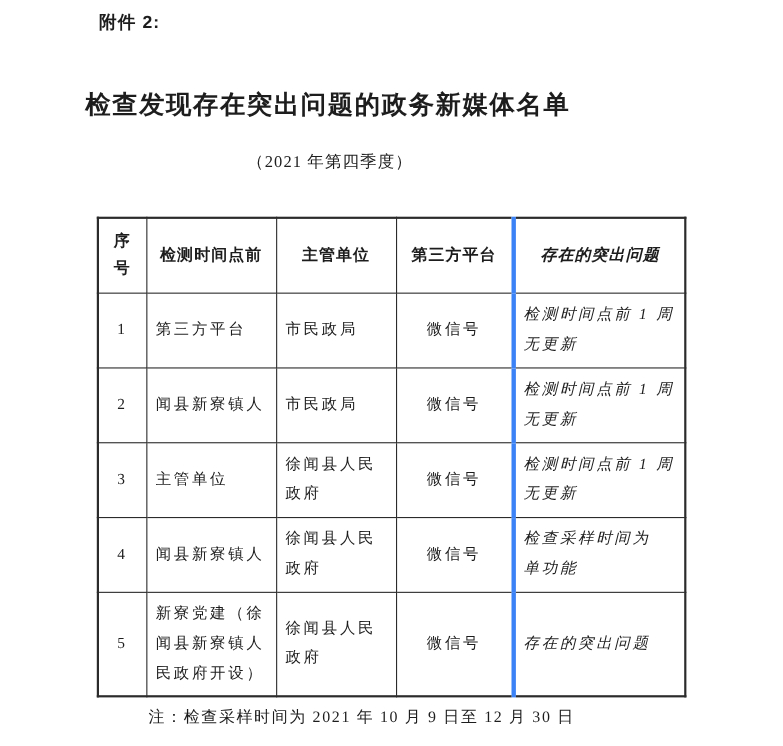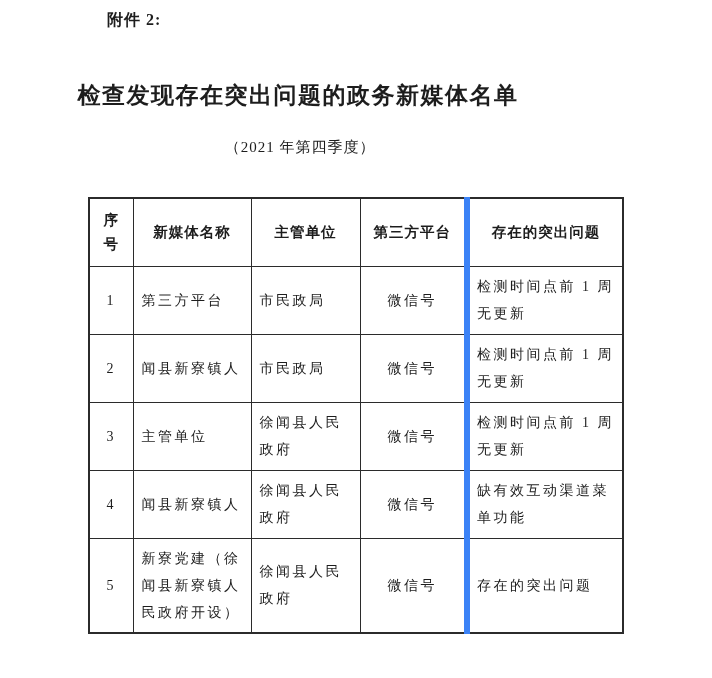--- a/index.html
+++ b/index.html
@@ -15,25 +15,24 @@
   }
   .page {
     position: absolute;
     inset: 0;
     background: #ffffff;
   }
   .attachment {
     position: absolute;
     left: 90px;
     top: 10px;
-    font-family: Liberation Serif, serif;
+    font-family: Liberation Sans, sans-serif;
     font-weight: bold;
     font-size: 16px;
     letter-spacing: 1px;
-    margin-left: 17px;
   }
   .doc-title {
     position: absolute;
     left: 0;
     top: 80px;
     width: 596px;
     text-align: center;
     font-family: "Liberation Serif", serif;
     font-weight: bold;
     font-size: 23px;
@@ -73,21 +72,22 @@
     text-align: center;
     line-height: 24px;
   }
   .media-table td {
     font-family: "Liberation Serif", serif;
     font-size: 14px;
     letter-spacing: 2.5px;
     line-height: 27px;
   }
   .media-table .col-sep {
-    border-left: 6px solid #3b82f6;
+    border-left: 4px solid #3b82f6;
+    font-style: italic;
   }
   tr.hdr-row  { height: 68px; }
   tr.data-row { height: 68px; }
   tr.data-row.tall { height: 95px; }
   td.ta-c { text-align: center; }
   td.ta-l { text-align: left; padding-left: 8px; padding-right: 3px; }
   td.problem-cell { padding-left: 7px; padding-right: 3px; }
   .footnote {
     position: absolute;
     left: 135px;
@@ -112,21 +112,21 @@
       <col style="width:44px">
       <col style="width:118px">
       <col style="width:109px">
       <col style="width:107px">
       <col style="width:156px">
     </colgroup>
     <thead>
       <tr class="hdr-row">
         <th>序
 号</th>
-        <th>新媒体名称</th>
+        <th>检测时间点前</th>
         <th>主管单位</th>
         <th>第三方平台</th>
         <th class="col-sep">存在的突出问题</th>
       </tr>
     </thead>
     <tbody>
       <tr class="data-row">
         <td class="ta-c">1</td>
         <td class="ta-l">第三方平台</td>
         <td class="ta-l">市民政局</td>
@@ -150,30 +150,31 @@
         <td class="ta-c">微信号</td>
         <td class="ta-l col-sep problem-cell">检测时间点前 1 周
 无更新</td>
       </tr>
       <tr class="data-row">
         <td class="ta-c">4</td>
         <td class="ta-l">闻县新寮镇人</td>
         <td class="ta-l">徐闻县人民
 政府</td>
         <td class="ta-c">微信号</td>
-        <td class="ta-l col-sep problem-cell">缺有效互动渠道菜
+        <td class="ta-l col-sep problem-cell">检查采样时间为
 单功能</td>
       </tr>
       <tr class="data-row tall">
         <td class="ta-c">5</td>
         <td class="ta-l">新寮党建（徐
 闻县新寮镇人
 民政府开设）</td>
         <td class="ta-l">徐闻县人民
 政府</td>
         <td class="ta-c">微信号</td>
         <td class="ta-l col-sep problem-cell">存在的突出问题</td>
       </tr>
     </tbody>
   </table>
 
+  <div class="footnote">注：检查采样时间为 2021 年 10 月 9 日至 12 月 30 日</div>
 
 </div>
 
 </body></html>

